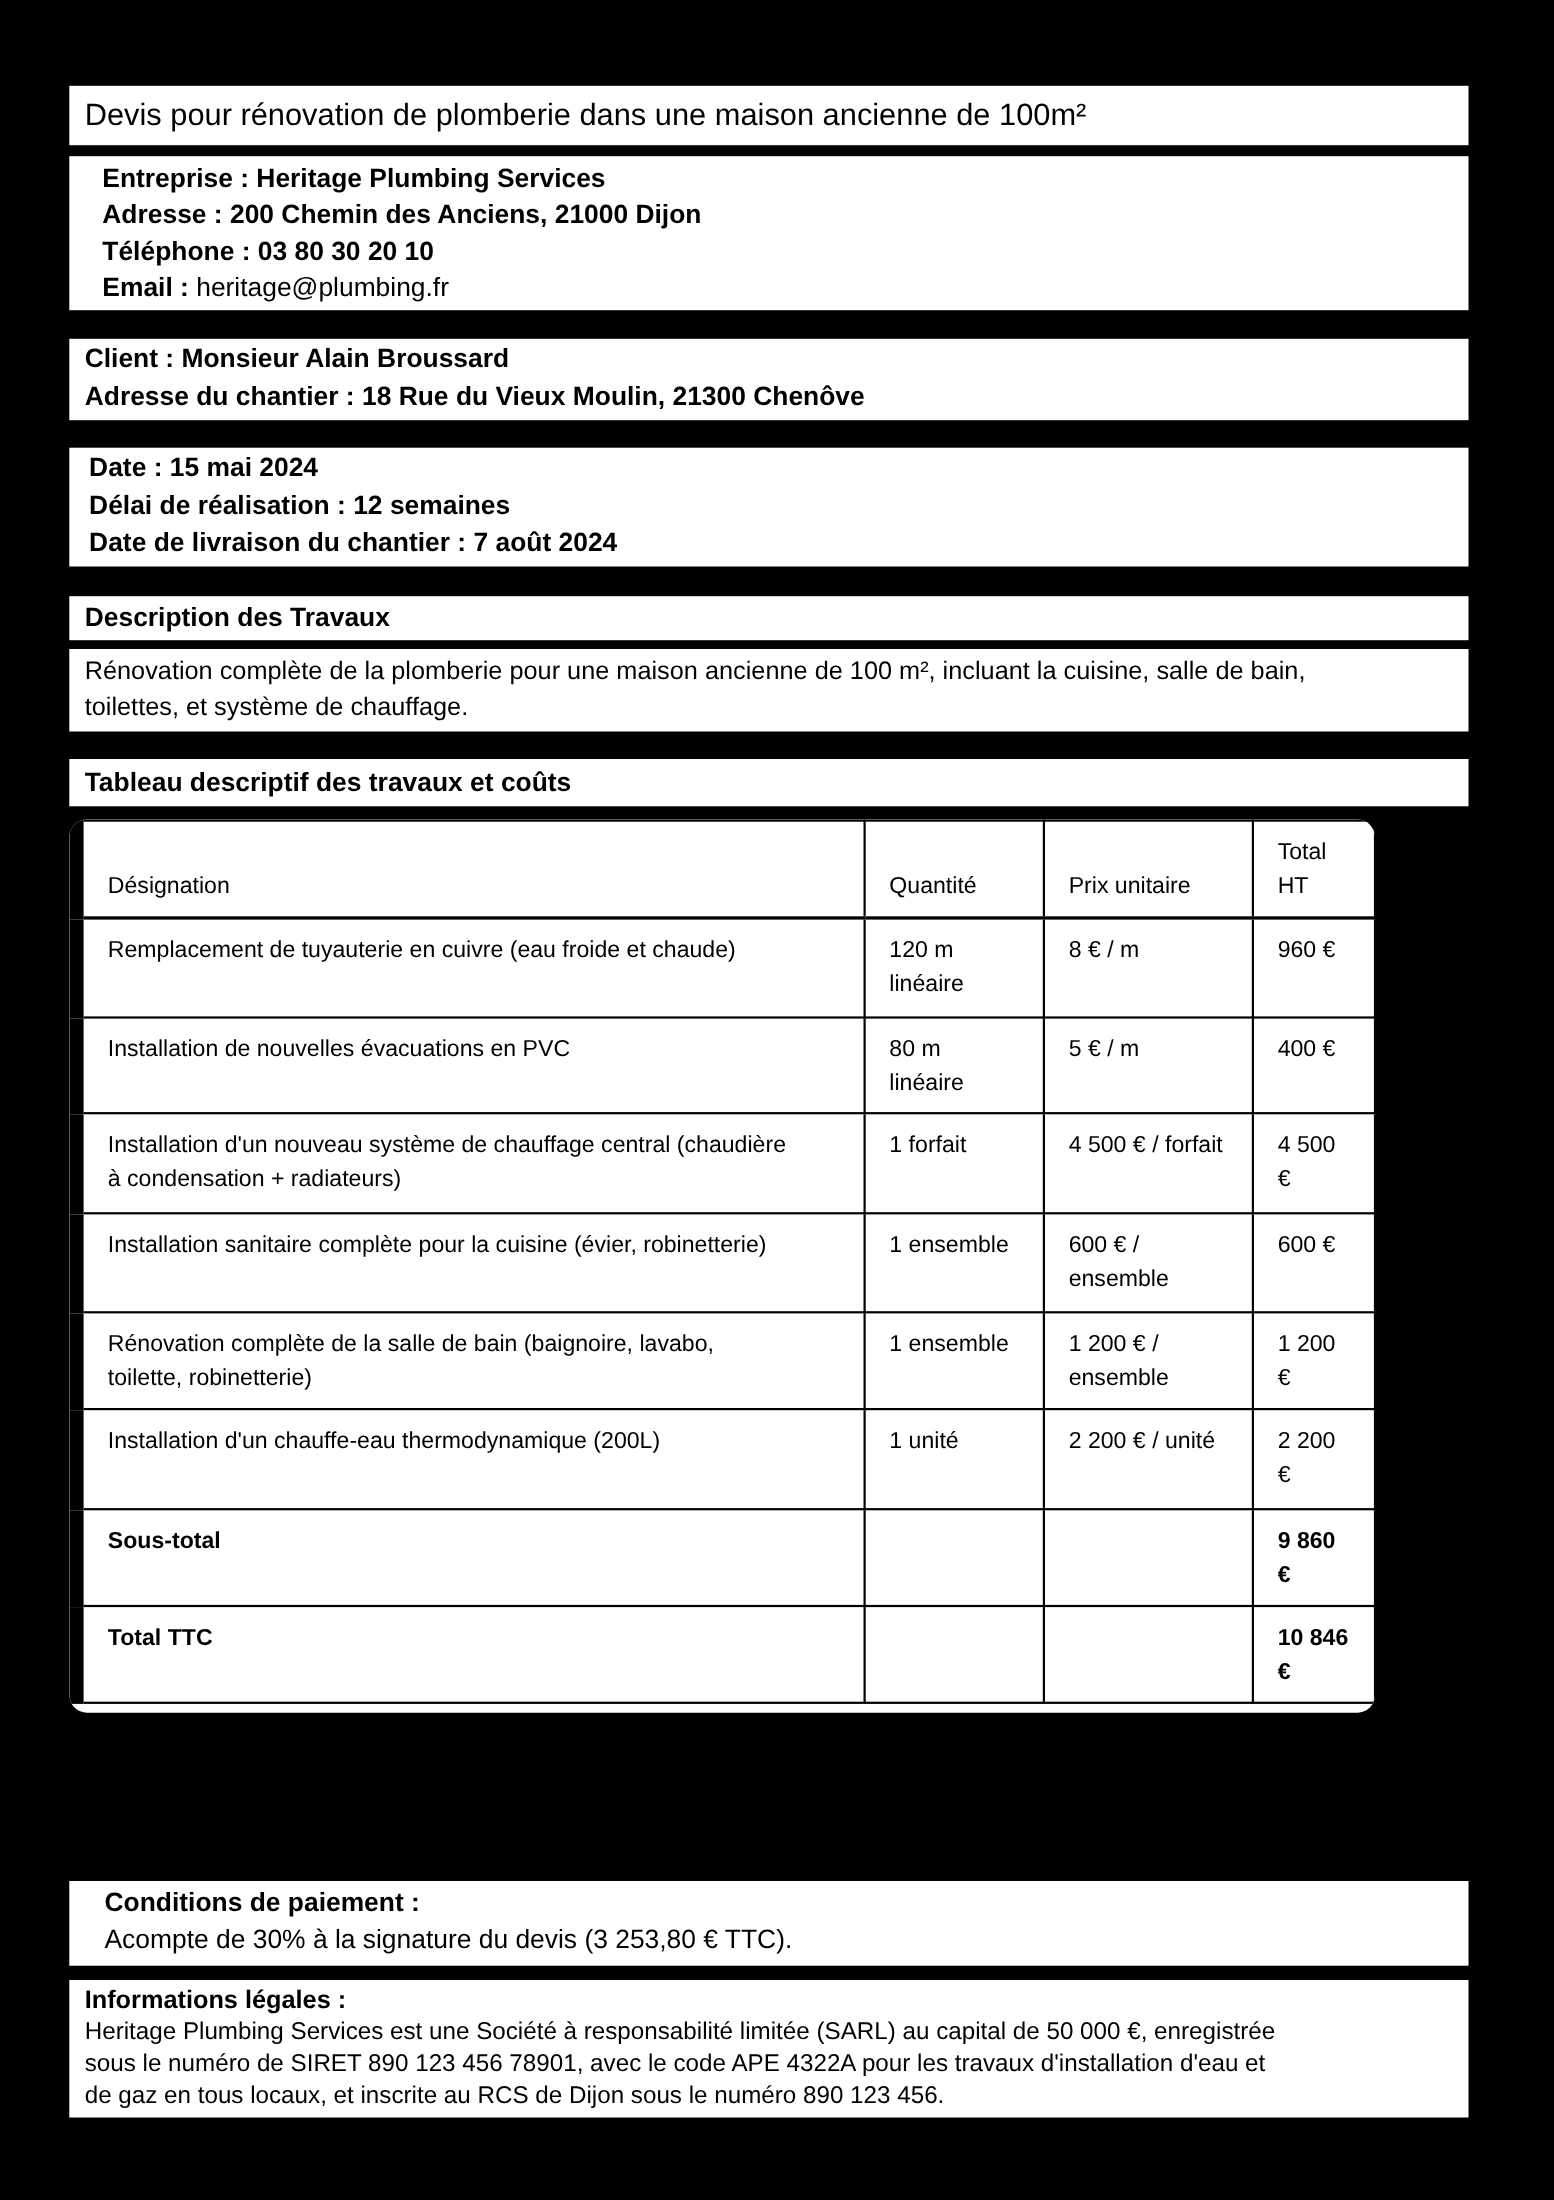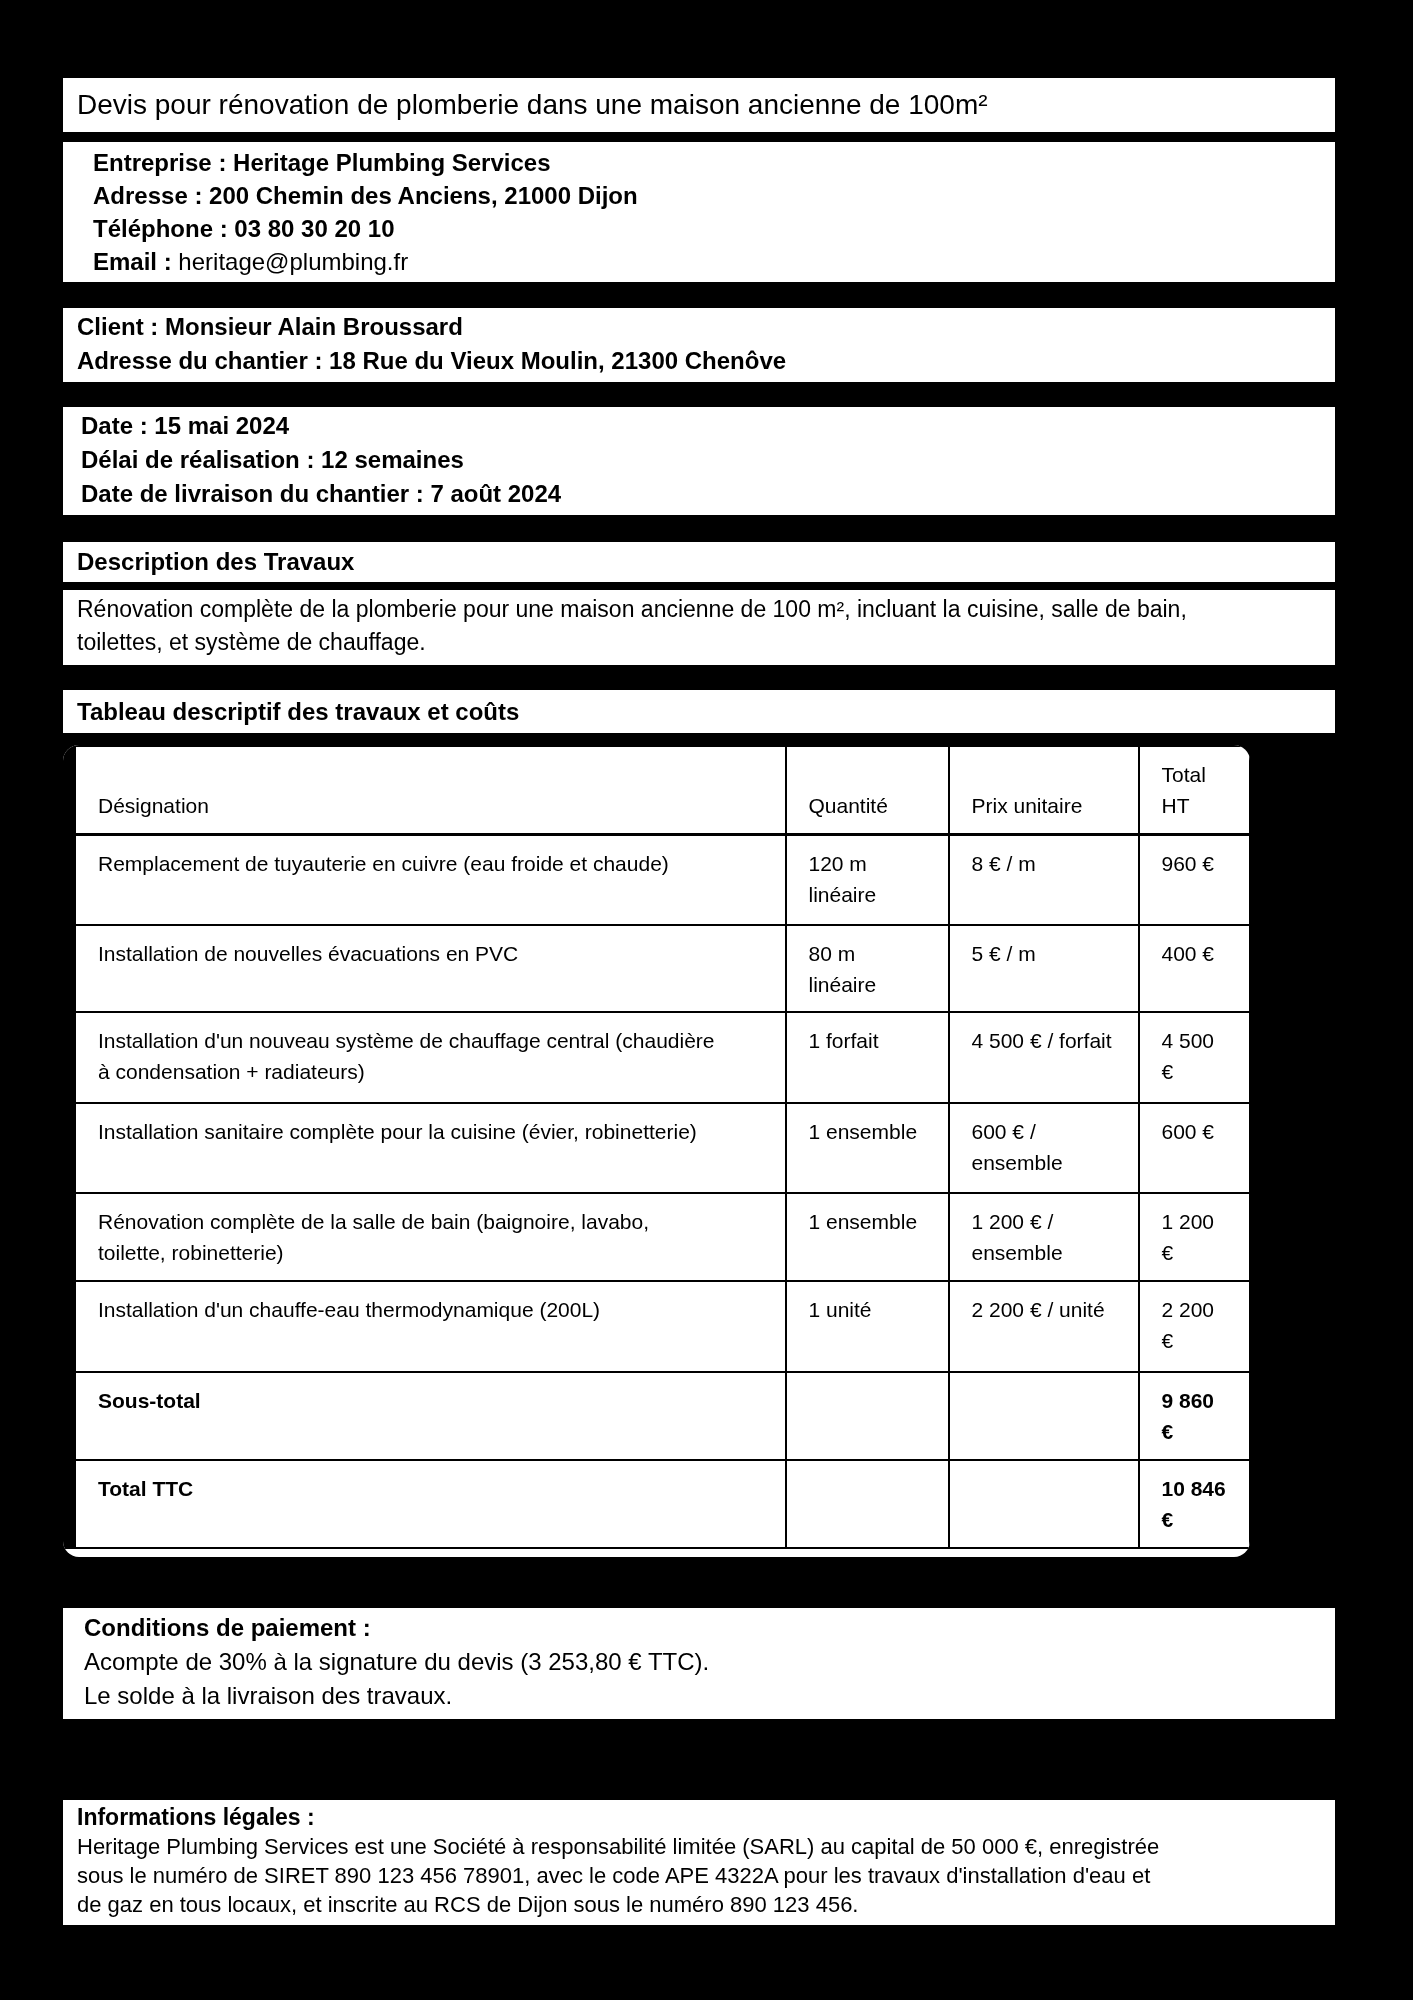--- a/index.html
+++ b/index.html
@@ -34,21 +34,21 @@
     text-align:left;vertical-align:top;
     padding:12px 8px 0 22px;
     font-size:21px;line-height:31px;
     white-space:pre-line;overflow:hidden;
   }
   table.cost th{vertical-align:bottom;padding-bottom:12px;padding-top:8px;font-weight:normal;border-bottom:3px solid #000;}
   table.cost th:first-child,table.cost td:first-child{border-left:13px solid #000;}
   .sum-label,.sum-total{font-weight:bold;}
   .lbl-normal{font-weight:normal;}
 
-  .payment-box{top:1608px;padding:3px 21px 6px;font-size:24px;line-height:34px;}
+  .payment-box{top:1710px;padding:3px 32px 6px;font-size:24px;line-height:34px;}
   .payment-box .head{font-weight:bold;}
   .legal-box{top:1800px;padding:3px 14px 6px;font-size:22px;line-height:29px;}
   .legal-box .head{font-weight:bold;font-size:23px;}
   .legal-body{white-space:pre-line;}
 </style>
 </head>
 <body>
 
 <div class="box title-bar">Devis pour rénovation de plomberie dans une maison ancienne de 100m²</div>
 
@@ -153,21 +153,20 @@
         <td class="sum-total">10 846
 €</td>
       </tr>
     </tbody>
   </table>
 </div>
 
 <div class="box payment-box">
   <div class="head">Conditions de paiement :</div>
   <div>Acompte de 30% à la signature du devis (3 253,80 € TTC).</div>
-  <div>Le solde à la livraison des travaux.</div>
 </div>
 
 <div class="box legal-box">
   <div class="head">Informations légales :</div>
   <div class="legal-body">Heritage Plumbing Services est une Société à responsabilité limitée (SARL) au capital de 50 000 €, enregistrée
 sous le numéro de SIRET 890 123 456 78901, avec le code APE 4322A pour les travaux d'installation d'eau et
 de gaz en tous locaux, et inscrite au RCS de Dijon sous le numéro 890 123 456.</div>
 </div>
 
 </body></html>

